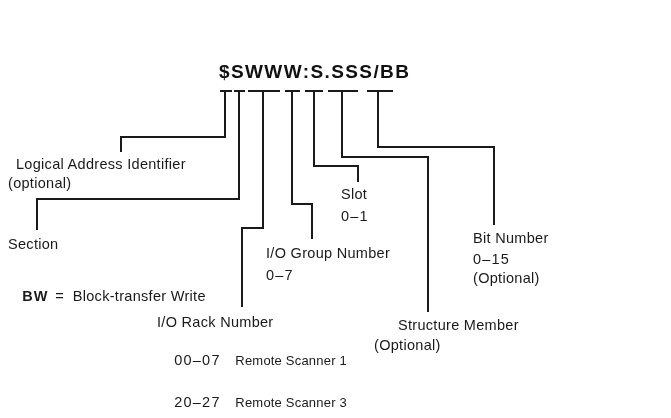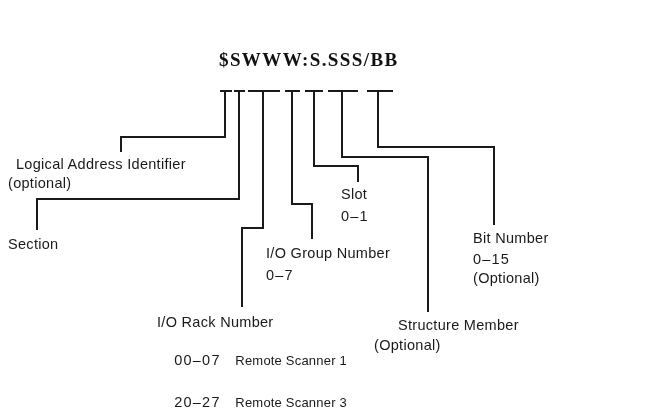--- a/index.html
+++ b/index.html
@@ -1,22 +1,22 @@
 <!DOCTYPE html>
 <html><head>
 <meta charset="utf-8">
 <style>
   html,body{margin:0;padding:0;background:#ffffff;}
   .stage{
     position:relative;width:671px;height:418px;background:#ffffff;
     font-family:"Liberation Sans",sans-serif;color:#1a1a1a;overflow:hidden;
   }
   .title{
-    position:absolute;left:219px;top:49px;
-    font-family:Liberation Serif, serif;font-weight:bold;font-size:19px;
+    position:absolute;left:219px;top:61px;
+    font-family:Liberation Sans, sans-serif;font-weight:bold;font-size:19px;
     letter-spacing:1.4px;color:#111;white-space:pre;
   }
   .ln{position:absolute;background:#1a1a1a;}
   .ul{position:absolute;top:90px;height:2px;background:#1a1a1a;}
   .lbl{
     position:absolute;font-size:14.5px;letter-spacing:.3px;line-height:16px;
     color:#1a1a1a;white-space:pre;
   }
   .code{display:inline-block;width:33px;font-weight:bold;letter-spacing:1px;}
   .eqdesc{white-space:pre;}
@@ -63,20 +63,23 @@
   <div class="ln" style="left:427px;top:158px;width:2px;height:154px;"></div>
 
   <div class="ln" style="left:377px;top:92px;width:2px;height:56px;"></div>
   <div class="ln" style="left:377px;top:146px;width:118px;height:2px;"></div>
   <div class="ln" style="left:493px;top:148px;width:2px;height:77px;"></div>
 
   <div class="lbl" style="left:16px;top:156px;">Logical Address Identifier</div>
   <div class="lbl" style="left:8px;top:175px;">(optional)</div>
 
   <div class="lbl" style="left:8px;top:236px;">Section</div>
+  <div class="lbl" style="left:5px;top:272px;">
+    <span class="code">BW</span><span class="eqdesc">=  Block-transfer Write</span>
+  </div>
 
   <div class="lbl" style="left:157px;top:314px;">I/O Rack Number</div>
   <div class="lbl" style="left:157px;top:336px;">
     <span class="range">00–07</span><span class="scanner">Remote Scanner 1</span>
   </div>
   <div class="lbl" style="left:157px;top:378px;">
     <span class="range">20–27</span><span class="scanner">Remote Scanner 3</span>
   </div>
   <div class="lbl" style="left:157px;top:399px;">
     <span class="range">30–37</span>

